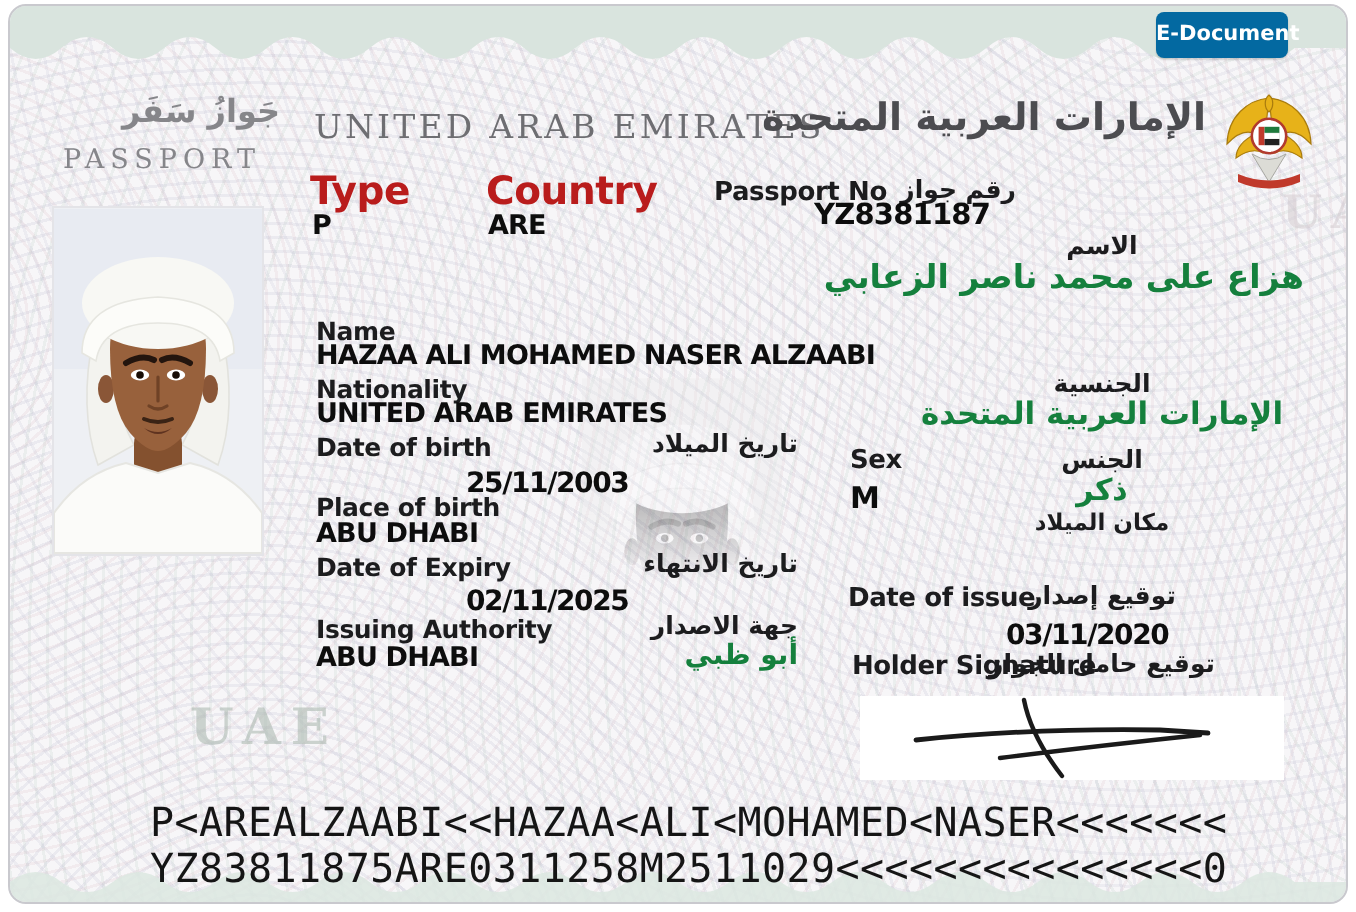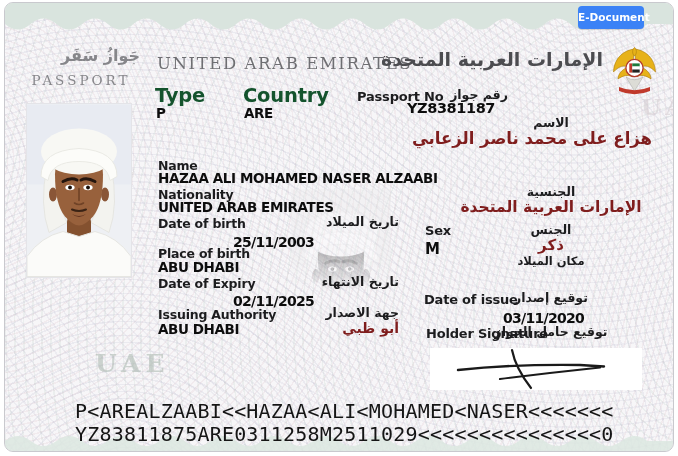--- a/index.html
+++ b/index.html
@@ -9,30 +9,30 @@
         overflow:hidden;background-color:#f7f6f8;
         background-image:
           repeating-radial-gradient(circle at 18% 115%, rgba(186,186,206,.20) 0 1.5px, rgba(255,255,255,0) 1.5px 7px),
           repeating-radial-gradient(circle at 85% -18%, rgba(186,186,206,.17) 0 1.5px, rgba(255,255,255,0) 1.5px 8px),
           repeating-radial-gradient(circle at -6% 35%, rgba(208,168,178,.14) 0 1.5px, rgba(255,255,255,0) 1.5px 6px),
           repeating-radial-gradient(circle at 108% 72%, rgba(172,196,184,.16) 0 1.5px, rgba(255,255,255,0) 1.5px 9px);}
   .abs{position:absolute;line-height:1;white-space:nowrap;}
   .lab{font-weight:bold;font-size:12.5px;color:#1c1c1e;letter-spacing:-0.2px;}
   .val{font-weight:bold;font-size:13.5px;color:#0d0d0d;letter-spacing:-0.4px;}
   .date{font-weight:bold;font-size:14px;color:#0d0d0d;letter-spacing:-0.7px;}
-  .blue{font-weight:bold;font-size:19.5px;color:#14532d;letter-spacing:-0.2px;}
+  .blue{font-weight:bold;font-size:19.5px;color:#b91c1c;letter-spacing:-0.2px;}
   .arl{font-weight:bold;font-size:12.5px;color:#1c1c1e;direction:rtl;}
-  .arv{font-weight:bold;font-size:15.5px;color:#7f1d1d;direction:rtl;}
+  .arv{font-weight:bold;font-size:15.5px;color:#15803d;direction:rtl;}
   .rcol{left:450px;width:202px;text-align:center;}
   .mcol{left:299px;width:100px;text-align:right;}
   .serif{font-family:"DejaVu Serif","Liberation Serif",serif;}
   .mrz{font-family:"DejaVu Sans Mono","Liberation Mono",monospace;font-size:20px;
        letter-spacing:0.2px;color:#151515;font-weight:normal;}
   .wm{font-family:"DejaVu Serif",serif;font-weight:bold;letter-spacing:5px;}
-  #badge{left:578px;top:6px;width:66px;height:23px;background:#3b82f6;border-radius:4px;
+  #badge{left:578px;top:6px;width:66px;height:23px;background:#0369a1;border-radius:4px;
          color:#fff;font-weight:bold;font-size:10.5px;text-align:center;line-height:23px;
          box-shadow:0 1px 1px rgba(0,0,0,.15);}
   #photo{left:26px;top:103px;width:104px;height:173px;border:1px solid #e4e4e8;background:#eef0f4;overflow:hidden;}
   #ghost{left:291px;top:189px;width:100px;height:102px;overflow:hidden;
          -webkit-mask-image:linear-gradient(#000 65%,rgba(0,0,0,0));
          mask-image:linear-gradient(#000 65%,rgba(0,0,0,0));}
   #sigbox{left:430px;top:348px;width:212px;height:42px;background:#ffffff;}
 </style>
 </head>
 <body>

